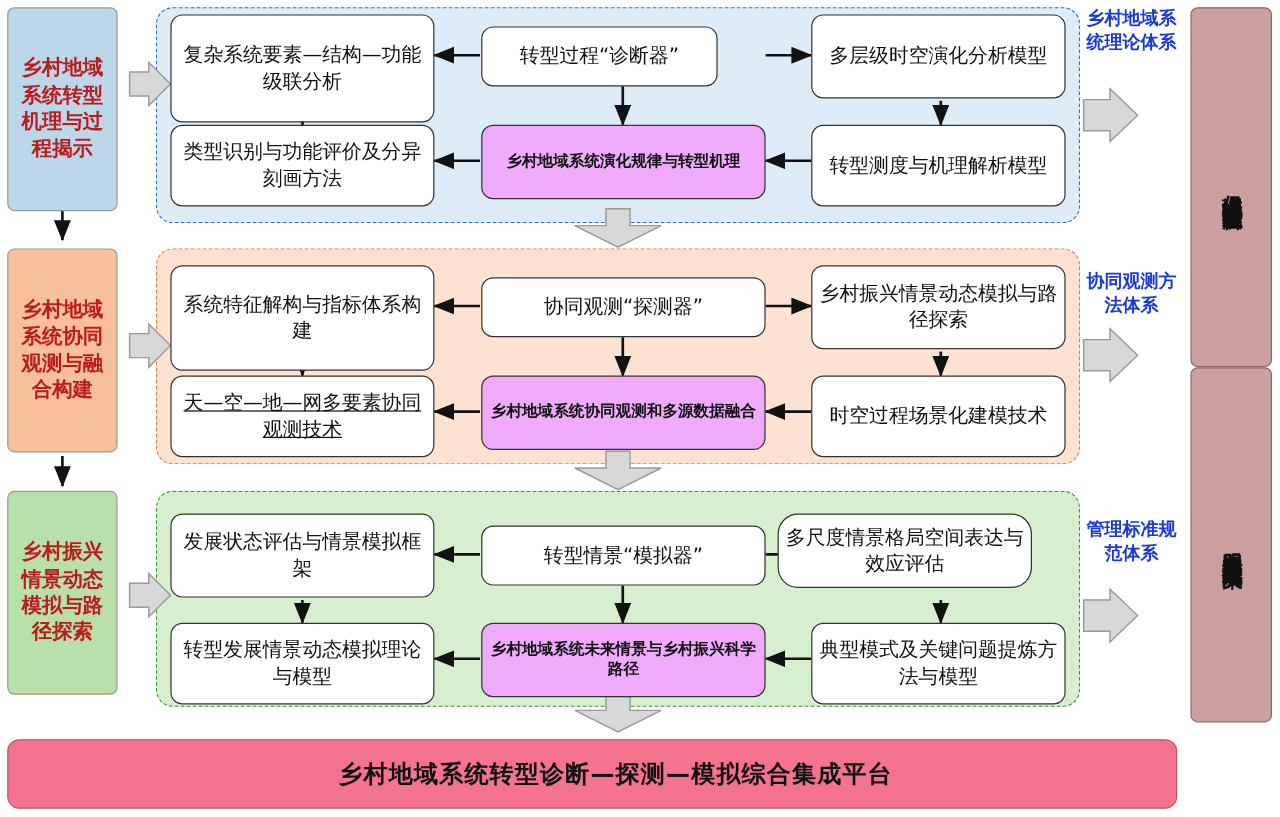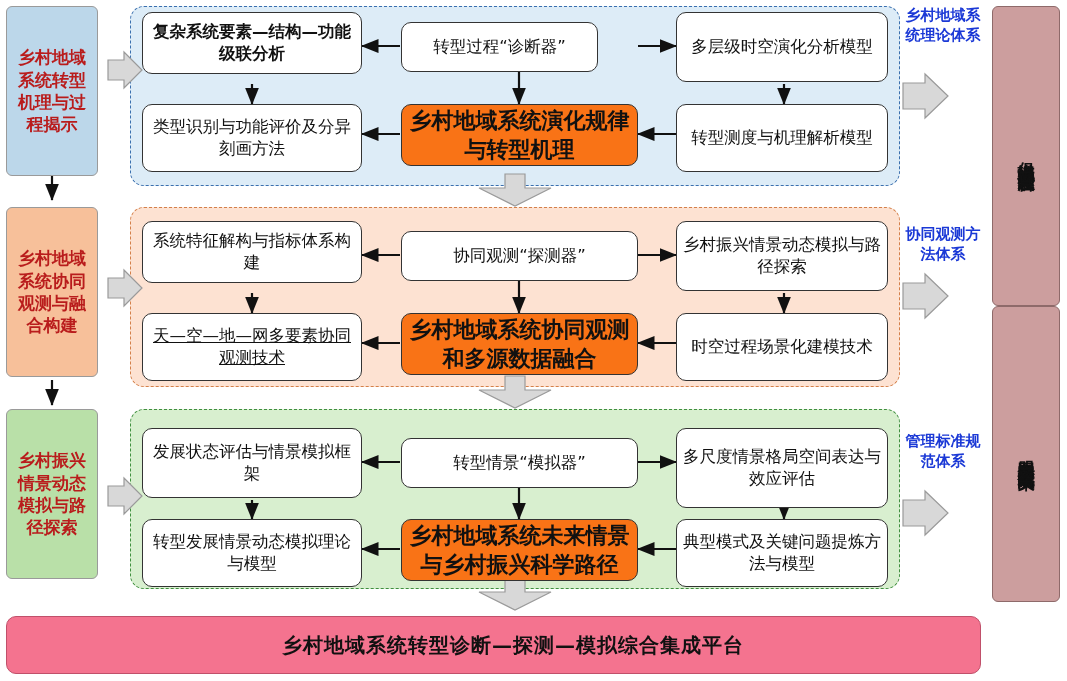--- a/index.html
+++ b/index.html
@@ -45,23 +45,23 @@
   .g3{background:#d8efcf;border:1.6px dashed #3f8f3f;}
 
   .wbox{
     background:#ffffff;
     border:1.6px solid #333;
     font-size:16.5px;
     color:#111;
     padding:3px 5px;
   }
   .pbox{
-    background:#f97316;
+    background:#f0abfc;
     border:1.6px solid #333;
-    font-size:22px;
+    font-size:13px;
     color:#111;
     font-weight:bold;
     padding:3px 5px;
   }
   .sidelabel{
     position:absolute;
     font-size:15px;
     font-weight:bold;
     color:#1b39d6;
     line-height:1.3;
@@ -159,39 +159,39 @@
       <path d="M506,188 L532,188 L532,174 L552,174 L552,188 L578,188 L542,206 Z" transform="translate(-27,0)"></path>
       <path d="M506,390 L532,390 L532,376 L552,376 L552,390 L578,390 L542,408 Z" transform="translate(-27,0)"></path>
       <path d="M506,592 L532,592 L532,578 L552,578 L552,592 L578,592 L542,610 Z" transform="translate(-27,0)"></path>
     </g>
   </svg>
 
   <div class="box lbox l1" style="left:6px;top:6px;width:92px;height:170px;">乡村地域系统转型机理与过程揭示</div>
   <div class="box lbox l2" style="left:6px;top:207px;width:92px;height:170px;">乡村地域系统协同观测与融合构建</div>
   <div class="box lbox l3" style="left:6px;top:409px;width:92px;height:170px;">乡村振兴情景动态模拟与路径探索</div>
 
-  <div class="box wbox" style="left:142px;top:12px;width:220px;height:62px;font-weight:bold;">复杂系统要素—结构—功能级联分析</div>
+  <div class="box wbox" style="left:142px;top:12px;width:220px;height:90px;">复杂系统要素—结构—功能级联分析</div>
   <div class="box wbox" style="left:401px;top:22px;width:197px;height:50px;">转型过程“诊断器”</div>
   <div class="box wbox" style="left:676px;top:12px;width:212px;height:70px;">多层级时空演化分析模型</div>
   <div class="box wbox" style="left:142px;top:104px;width:220px;height:68px;">类型识别与功能评价及分异刻画方法</div>
   <div class="box pbox" style="left:401px;top:104px;width:237px;height:62px;">乡村地域系统演化规律与转型机理</div>
   <div class="box wbox" style="left:676px;top:104px;width:212px;height:68px;">转型测度与机理解析模型</div>
   <div class="sidelabel" style="left:903px;top:6px;width:80px;">乡村地域系统理论体系</div>
 
-  <div class="box wbox" style="left:142px;top:221px;width:220px;height:62px;">系统特征解构与指标体系构建</div>
+  <div class="box wbox" style="left:142px;top:221px;width:220px;height:88px;">系统特征解构与指标体系构建</div>
   <div class="box wbox" style="left:401px;top:231px;width:237px;height:50px;">协同观测“探测器”</div>
   <div class="box wbox" style="left:676px;top:221px;width:212px;height:70px;">乡村振兴情景动态模拟与路径探索</div>
   <div class="box wbox" style="left:142px;top:313px;width:220px;height:68px;text-decoration:underline;">天—空—地—网多要素协同观测技术</div>
   <div class="box pbox" style="left:401px;top:313px;width:237px;height:62px;">乡村地域系统协同观测和多源数据融合</div>
   <div class="box wbox" style="left:676px;top:313px;width:212px;height:68px;">时空过程场景化建模技术</div>
   <div class="sidelabel" style="left:903px;top:225px;width:80px;">协同观测方法体系</div>
 
   <div class="box wbox" style="left:142px;top:428px;width:220px;height:70px;">发展状态评估与情景模拟框架</div>
   <div class="box wbox" style="left:401px;top:438px;width:237px;height:50px;">转型情景“模拟器”</div>
-  <div class="box wbox" style="left:676px;top:428px;width:212px;height:80px;">多尺度情景格局空间表达与效应评估</div>
+  <div class="box wbox" style="left:648px;top:428px;width:212px;height:62px;border-radius:17px;">多尺度情景格局空间表达与效应评估</div>
   <div class="box wbox" style="left:142px;top:519px;width:220px;height:68px;">转型发展情景动态模拟理论与模型</div>
   <div class="box pbox" style="left:401px;top:519px;width:237px;height:62px;">乡村地域系统未来情景与乡村振兴科学路径</div>
   <div class="box wbox" style="left:676px;top:519px;width:212px;height:68px;">典型模式及关键问题提炼方法与模型</div>
   <div class="sidelabel" style="left:903px;top:432px;width:80px;">管理标准规范体系</div>
 
   <div class="rightbar" style="left:992px;top:6px;width:68px;height:300px;">促进地理学多学科交叉融合发展</div>
   <div class="rightbar" style="left:992px;top:306px;width:68px;height:296px;">服务国家乡村振兴重大战略决策</div>
 
   <div class="platform" style="left:6px;top:616px;width:975px;height:58px;padding-left:39px;">乡村地域系统转型诊断—探测—模拟综合集成平台</div>
 

